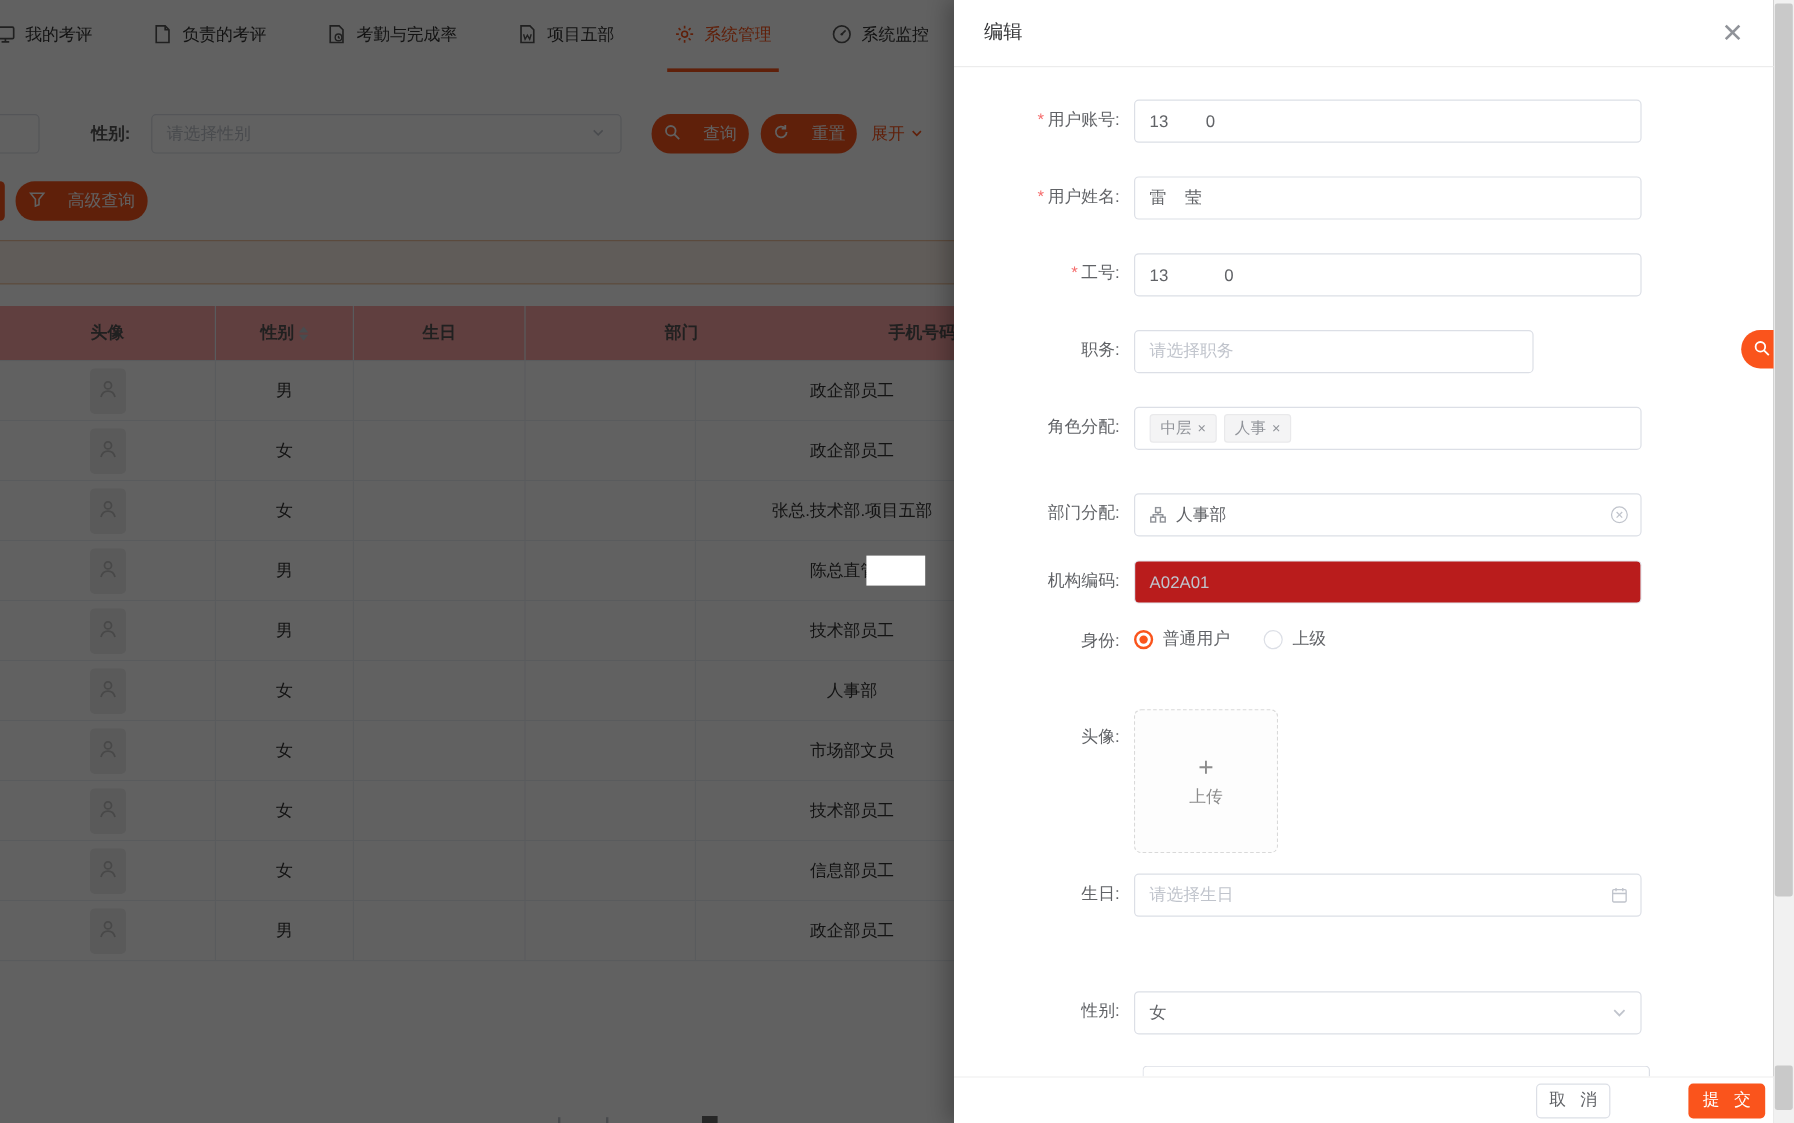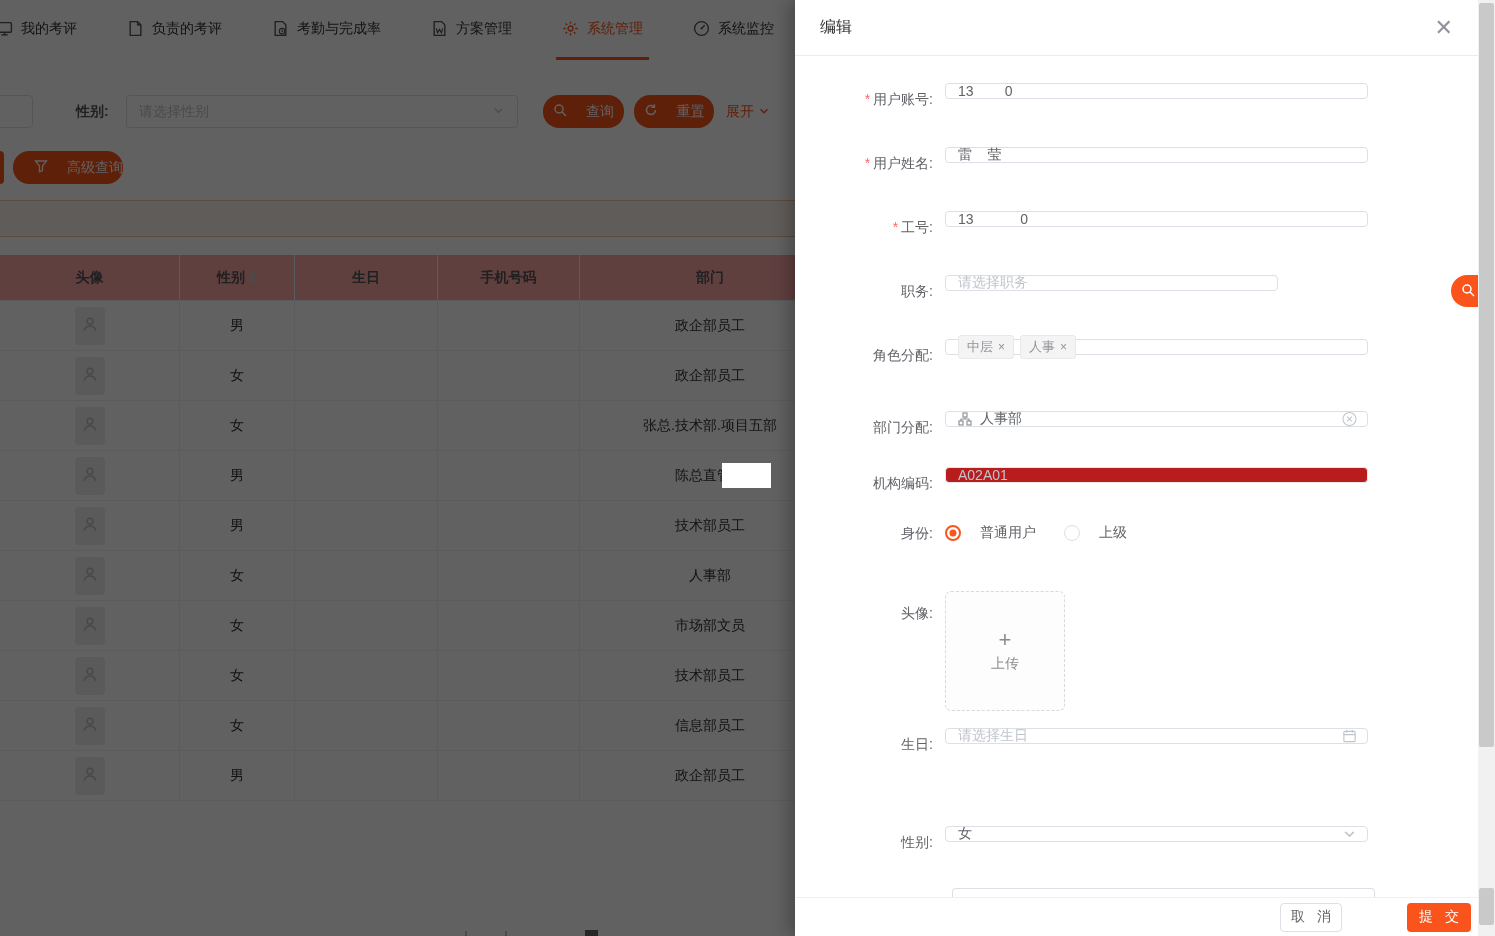--- a/index.html
+++ b/index.html
@@ -24,21 +24,21 @@
   .flt-select{position:absolute;left:126px;top:0;width:392px;height:33px;border:1px solid #dcdfe6;border-radius:4px;background:#fff;display:flex;align-items:center;padding:0 12px;color:#c0c4cc;}
   .flt-select .chev{margin-left:auto;color:#c0c4cc;}
   .btn{display:inline-flex;align-items:center;justify-content:center;gap:19px;height:33px;border-radius:16px;border:none;cursor:pointer;font-size:14px;}
   .btn.orange{background:var(--accent);color:#fff;}
   .btn svg{width:14px;height:14px;}
   .q-btn{position:absolute;left:543px;top:0;width:81px;}
   .r-btn{position:absolute;left:634px;top:0;width:80px;}
   .expand{position:absolute;left:726px;top:0;height:33px;display:flex;align-items:center;gap:4px;color:var(--accent);cursor:pointer;}
   .advrow{position:absolute;left:0;top:151px;width:795px;height:33px;}
   .cut-btn{position:absolute;left:-30px;top:0;width:34px;height:33px;background:var(--accent);border-radius:4px;}
-  .adv-btn{position:absolute;left:13px;top:0;width:110px;justify-content:flex-end;}
+  .adv-btn{position:absolute;left:13px;top:0;width:110px;}
 
   .alertstrip{position:absolute;left:0;top:200px;width:795px;height:37px;background:#fdf2e9;border-top:1px solid #f0c2a0;border-bottom:1px solid #f0c2a0;}
 
   .tbl{position:absolute;left:0;top:255px;width:840px;}
   .tbl .hrow,.tbl .drow{display:flex;}
   .tbl .hrow{height:46px;background:#fca5a5;border-bottom:1px solid #ebeef5;}
   .tbl .drow{height:50px;background:#fff;border-bottom:1px solid #ebeef5;}
   .cell{display:flex;align-items:center;justify-content:center;border-right:1px solid #ebeef5;overflow:hidden;}
   .c0{width:180px;} .c1{width:115px;} .c2{width:143px;} .c3{width:142px;} .c4{width:260px;border-right:none;}
   .hcell{font-weight:700;color:#555;gap:4px;}
@@ -57,32 +57,32 @@
   .patch{position:absolute;left:722px;top:463px;width:49px;height:25px;background:#fff;z-index:60;}
 
   
   .drawer{position:absolute;left:795px;top:0;width:683px;height:936px;background:#fff;z-index:100;box-shadow:-6px 0 16px rgba(0,0,0,.25);}
   .d-head{position:absolute;left:0;top:0;width:100%;height:56px;border-bottom:1px solid #ececec;display:flex;align-items:center;padding:0 25px;}
   .d-title{font-size:16px;color:#303133;}
   .d-close{margin-left:auto;font-size:22px;color:#909399;cursor:pointer;line-height:1;}
   .frow{position:absolute;left:0;display:flex;}
   .flabel{width:150px;text-align:right;padding-right:12px;line-height:32px;color:#606266;white-space:nowrap;}
   .req{color:#f56c6c;margin-right:3px;}
-  .inp{position:relative;width:423px;height:16px;border:1px solid #dcdfe6;border-radius:4px;background:#fff;display:flex;align-items:center;padding:0 12px;color:#606266;}
+  .inp{position:relative;width:423px;height:36px;border:1px solid #dcdfe6;border-radius:4px;background:#fff;display:flex;align-items:center;padding:0 12px;color:#606266;}
   .inp.short{width:333px;}
   .inp .ph{color:#c0c4cc;}
   .inp.disabled{background:#b91c1c;border-color:#e4e7ed;color:#c0c4cc;}
   .pre{white-space:pre;}
   .right-ic{position:absolute;right:10px;top:50%;transform:translateY(-50%);color:#c0c4cc;display:inline-flex;}
   .right-ic svg{width:15px;height:15px;}
   .sel-btn{position:absolute;left:656px;width:81px;height:32px;}
   .tag{display:inline-flex;align-items:center;gap:5px;height:24px;padding:0 8px;background:#f4f4f5;border:1px solid #e9e9eb;border-radius:3px;color:#909399;font-size:12px;margin-right:6px;}
   .tag .tx{font-size:13px;color:#909399;}
   .tag .cl{cursor:pointer;color:#909399;}
-  .radio{display:inline-flex;align-items:center;gap:19px;margin-right:28px;cursor:pointer;color:#606266;}
+  .radio{display:inline-flex;align-items:center;gap:8px;margin-right:28px;cursor:pointer;color:#606266;}
   .rdot{width:16px;height:16px;border-radius:50%;border:1px solid #dcdfe6;background:#fff;position:relative;}
   .radio.sel .rdot{border:2px solid var(--accent);}
   .radio.sel .rdot::after{content:"";position:absolute;left:50%;top:50%;width:7px;height:7px;border-radius:50%;background:var(--accent);transform:translate(-50%,-50%);}
   .upload{width:120px;height:120px;border:1px dashed #d9d9d9;border-radius:6px;background:#fdfdfd;display:flex;flex-direction:column;align-items:center;justify-content:center;gap:4px;color:#8c8c8c;cursor:pointer;}
   .upload .plus{font-size:22px;color:#8c8c8c;line-height:1;}
   .dept-ic{display:inline-flex;margin-right:8px;color:#909399;}
   .dept-ic svg{width:14px;height:14px;}
   .partial-input{position:absolute;left:157px;top:888px;width:423px;height:14px;border:1px solid #dcdfe6;border-radius:4px 4px 0 0;border-bottom:none;background:#fff;}
   .d-foot{position:absolute;left:0;top:897px;width:100%;height:39px;background:#fff;border-top:1px solid #f0f0f0;display:flex;align-items:center;z-index:5;}
   .fbtn{height:29px;border-radius:4px;display:inline-flex;align-items:center;justify-content:center;font-size:14px;cursor:pointer;}
@@ -129,21 +129,21 @@
             </span>
             <span>考勤与完成率</span>
           </div>
           <div class="tab">
             <span class="ticon">
               <svg viewBox="0 0 16 16">
                 <path d="M3 1.5h7l3 3v10H3z" fill="none" stroke="currentColor" stroke-width="1.3"></path>
                 <path d="M5 8l1.2 4L8 8.8 9.8 12 11 8" fill="none" stroke="currentColor" stroke-width="1.1"></path>
               </svg>
             </span>
-            <span>方案管理</span>
+            <span>项目五部</span>
           </div>
           <div class="tab active">
             <span class="ticon">
               <svg viewBox="0 0 16 16">
                 <circle cx="8" cy="8" r="2.3" fill="none" stroke="currentColor" stroke-width="1.3"></circle>
                 <path d="M8 1.3v2.2M8 12.5v2.2M1.3 8h2.2M12.5 8h2.2M3.3 3.3l1.5 1.5M11.2 11.2l1.5 1.5M12.7 3.3l-1.5 1.5M4.8 11.2l-1.5 1.5" stroke="currentColor" stroke-width="1.3"></path>
               </svg>
             </span>
             <span>系统管理</span>
           </div>
@@ -213,25 +213,25 @@
         <div class="cell c1 hcell">
           <span>性别</span>
           <span class="sorter">
               <i class="up"></i>
               <i class="dn"></i>
             </span>
         </div>
         <div class="cell c2 hcell">
             <span>生日</span>
           </div>
+        <div class="cell c4 hcell">
+            <span>部门</span>
+          </div>
         <div class="cell c3 hcell">
             <span>手机号码</span>
-          </div>
-        <div class="cell c4 hcell">
-            <span>部门</span>
           </div>
       </div>
       <div id="tblBody">
           <div class="drow">
             <div class="cell c0">
               <span class="avatar-chip">
                 <span><svg viewBox="0 0 16 16">
                     <circle cx="8" cy="5.5" r="2.6" fill="none" stroke="currentColor" stroke-width="1.3"></circle>
                     <path d="M2.8 14c.8-3 2.8-4.3 5.2-4.3S12.4 11 13.2 14" fill="none" stroke="currentColor" stroke-width="1.3"></path>
                   </svg></span>

